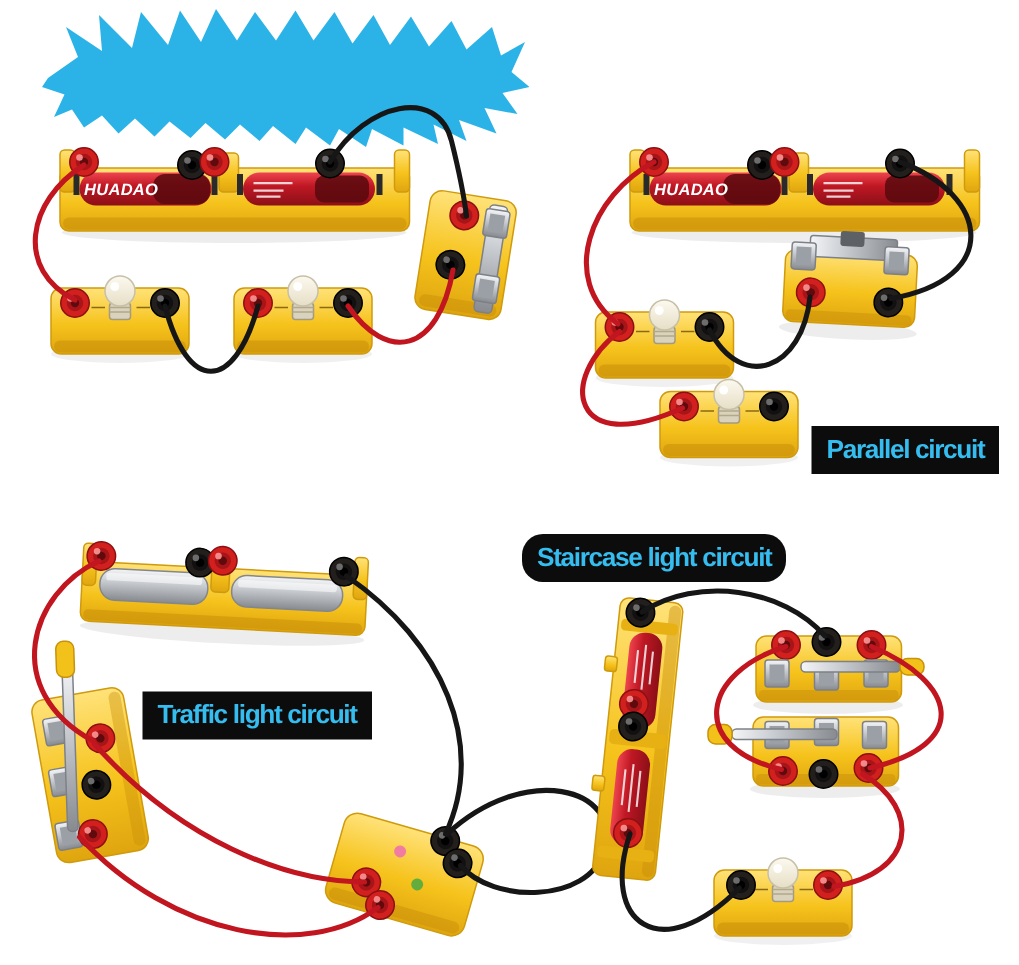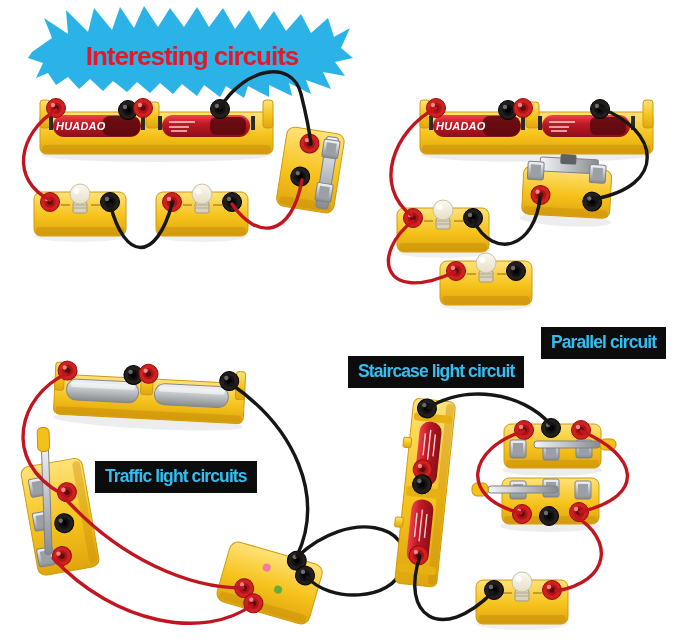--- a/index.html
+++ b/index.html
@@ -267,18 +267,17 @@
     </g>
     <use href="#bulbB" x="476" y="574"></use>
     <path class="wire wk" d="M428,408 C465,384 522,392 550,424"></path>
     <path class="wire wr" d="M524,431 C468,448 458,498 521,513"></path>
     <path class="wire wr" d="M581,431 C638,455 648,496 580,512"></path>
     <path class="wire wr" d="M575,516 C615,540 610,582 556,591"></path>
     <path class="wire wk" d="M420,556 C400,615 440,645 493,592"></path>
   </g>
 </svg>
 
-<div class="title">Interesting circuits</div>
-<div class="lbl" style="left:541px;top:284px;margin-top:43px;">Parallel circuit</div>
-<div class="lbl" style="left:95px;top:461px;">Traffic light circuits</div>
-<div class="lbl" style="left:348px;top:356px;">Staircase light circuit</div>
+<div class="lbl" style="left:541px;top:284px;">Parallel circuit</div>
+<div class="lbl" style="left:95px;top:461px;">Traffic light circuit</div>
+<div class="lbl" style="left:348px;top:356px;border-radius:14px;">Staircase light circuit</div>
 
 </div>
 
 </body></html>

